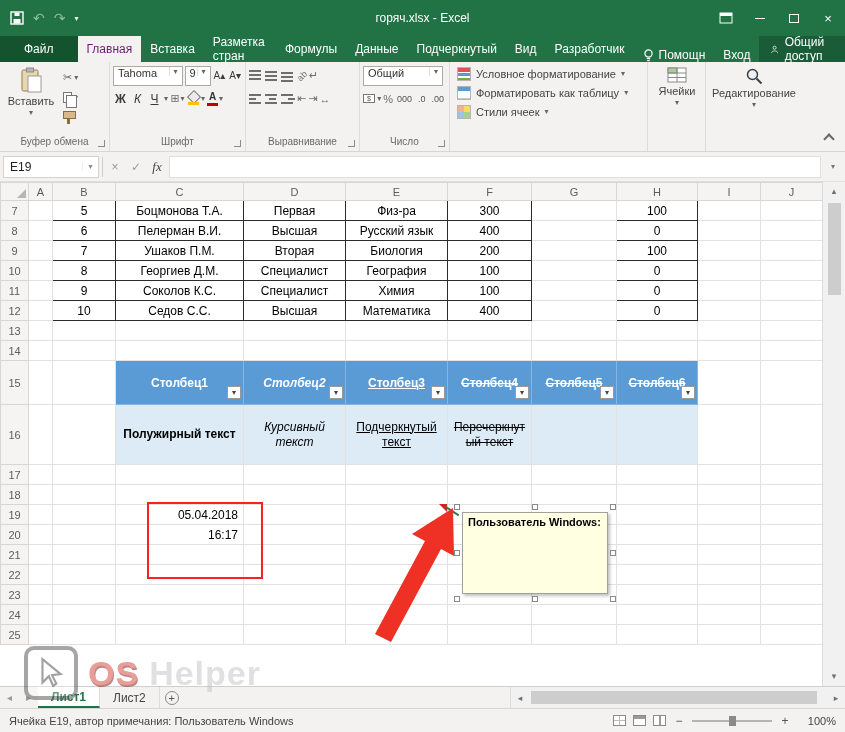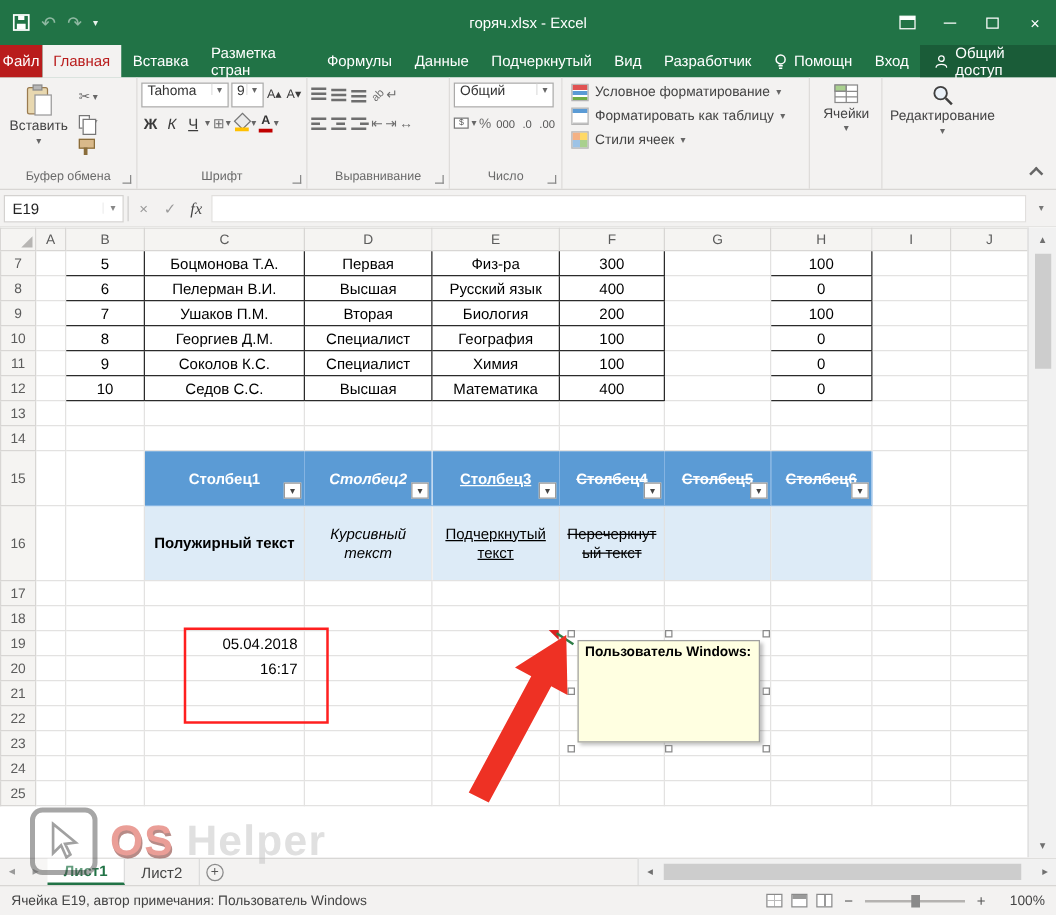--- a/index.html
+++ b/index.html
@@ -15,24 +15,24 @@
   .qcaret{font-size:8px;opacity:.9}
   .title{position:absolute;left:0;right:0;text-align:center;font-size:12px;color:#fff}
   .win{margin-left:auto;display:flex;height:100%;z-index:2}
   .wbtn{width:34px;display:flex;align-items:center;justify-content:center;font-size:13px;color:#fff}
   .minbar{width:10px;height:1px;background:#fff;display:inline-block}
   .maxbox{width:10px;height:9px;border:1px solid #fff;display:inline-block}
 
   
   .tabrow{height:26px;background:#217346;display:flex;align-items:stretch;color:#fff;font-size:12px;flex:0 0 auto}
   .tab{padding:5px 9px;display:flex;align-items:center}
-  .tab.file{background:#b91c1c;padding:5px 2px}
-  .tab.active{background:#f3f2f1;color:#b91c1c}
+  .tab.file{background:#14532d;padding:5px 24px}
+  .tab.active{background:#f3f2f1;color:#701a75}
   .trspacer{flex:1}
-  .tellme,.signin{display:flex;align-items:center;gap:5px;padding:0 9px}
+  .tellme,.signin{display:flex;align-items:flex-end;gap:5px;padding:0 9px}
   .share{background:#1a5c38;display:flex;align-items:center;gap:6px;padding:0 12px}
 
   
   .ribbon{height:90px;background:#f3f2f1;border-bottom:1px solid #d8d6d4;display:flex;position:relative;flex:0 0 auto}
   .grp{display:flex;flex-direction:column;border-right:1px solid #dedcda;padding:2px 3px 0;position:relative;flex:0 0 auto}
   .grp-label{margin-top:auto;height:17px;font-size:10px;color:#6a6a6a;text-align:center;line-height:15px;position:relative;padding:0 10px;white-space:nowrap}
   .launcher{position:absolute;right:1px;bottom:4px;width:7px;height:7px;border-right:1px solid #8a8a8a;border-bottom:1px solid #8a8a8a}
   .row{display:flex}
   .bigbtn{display:flex;flex-direction:column;align-items:center;font-size:11px;color:#444;padding-top:3px;gap:2px;line-height:12px;text-align:center}
   .caret{font-size:8px;color:#666;line-height:8px}

